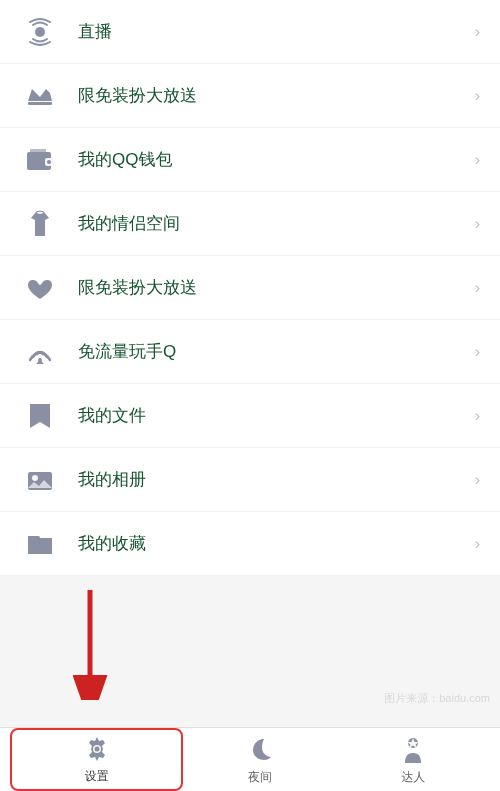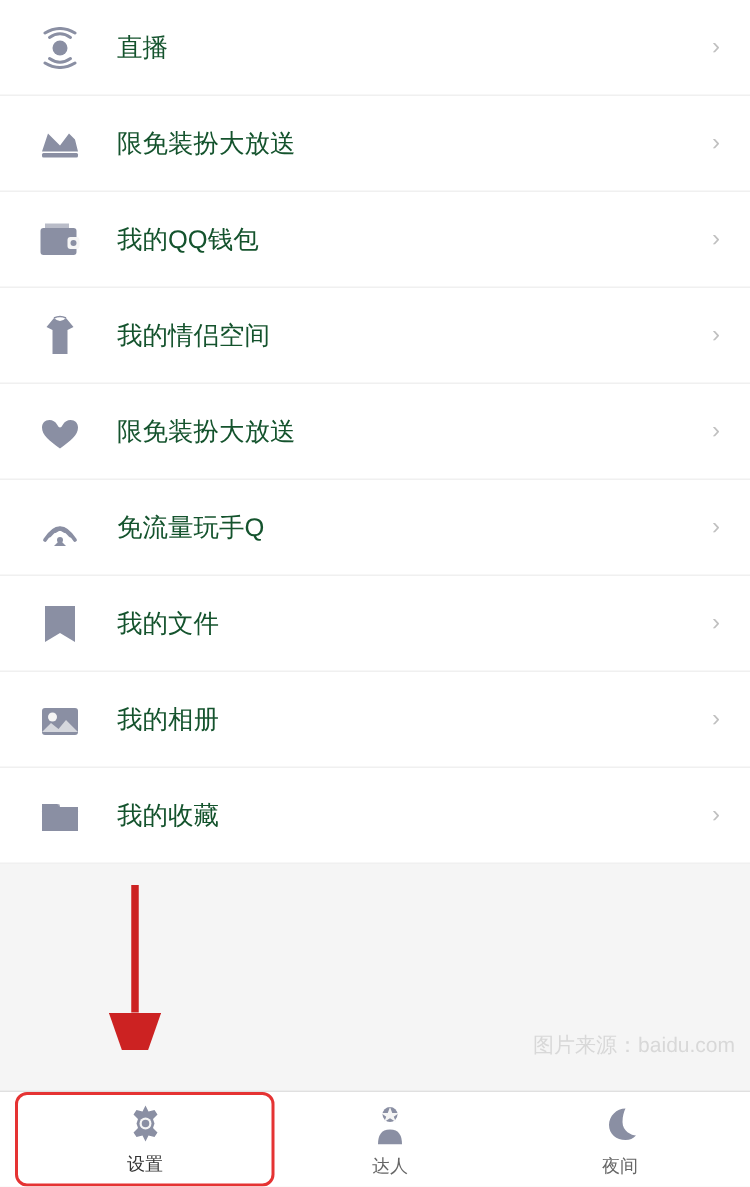--- a/index.html
+++ b/index.html
@@ -115,21 +115,21 @@
 
     .nav-item.active .nav-label {
       color: #333;
     }
 
     
     .watermark {
       position: absolute;
       bottom: 85px;
       right: 10px;
-      font-size: 14px;
+      font-size: 11px;
       color: #ccc;
       opacity: 0.7;
     }
   </style>
 </head>
 <body>
 
 <ul class="menu-list">
 
   <li class="menu-item">
@@ -263,33 +263,33 @@
         <circle cx="14" cy="14" r="4" fill="#f5f5f5"></circle>
         <circle cx="14" cy="14" r="2.5" fill="#8a8fa3"></circle>
       </svg>
     </div>
     <span class="nav-label">设置</span>
   </div>
 
   <div class="nav-item">
     <div class="nav-icon">
       <svg width="28" height="28" viewBox="0 0 28 28">
+        <path d="M18 4 C12 4 7 9 7 15 C7 21 12 25 18 25 C21 25 23 24 25 22 C22 22 16 19 16 13 C16 9 17 6 18 4 Z" fill="#8a8fa3"></path>
+      </svg>
+    </div>
+    <span class="nav-label">夜间</span>
+  </div>
+
+  <div class="nav-item">
+    <div class="nav-icon">
+      <svg width="28" height="28" viewBox="0 0 28 28">
         <circle cx="14" cy="8" r="5" fill="#8a8fa3"></circle>
         <path d="M14 3 L15.5 7 L20 7 L16.5 9.5 L18 13 L14 10.5 L10 13 L11.5 9.5 L8 7 L12.5 7 Z" fill="#f5f5f5"></path>
         <path d="M6 28 C6 22 8 18 14 18 C20 18 22 22 22 28" fill="#8a8fa3"></path>
       </svg>
     </div>
     <span class="nav-label">达人</span>
   </div>
 
-  <div class="nav-item">
-    <div class="nav-icon">
-      <svg width="28" height="28" viewBox="0 0 28 28">
-        <path d="M18 4 C12 4 7 9 7 15 C7 21 12 25 18 25 C21 25 23 24 25 22 C22 22 16 19 16 13 C16 9 17 6 18 4 Z" fill="#8a8fa3"></path>
-      </svg>
-    </div>
-    <span class="nav-label">夜间</span>
-  </div>
-
 
 </div>
 
 <div class="watermark">图片来源：baidu.com</div>
 
 </body></html>

